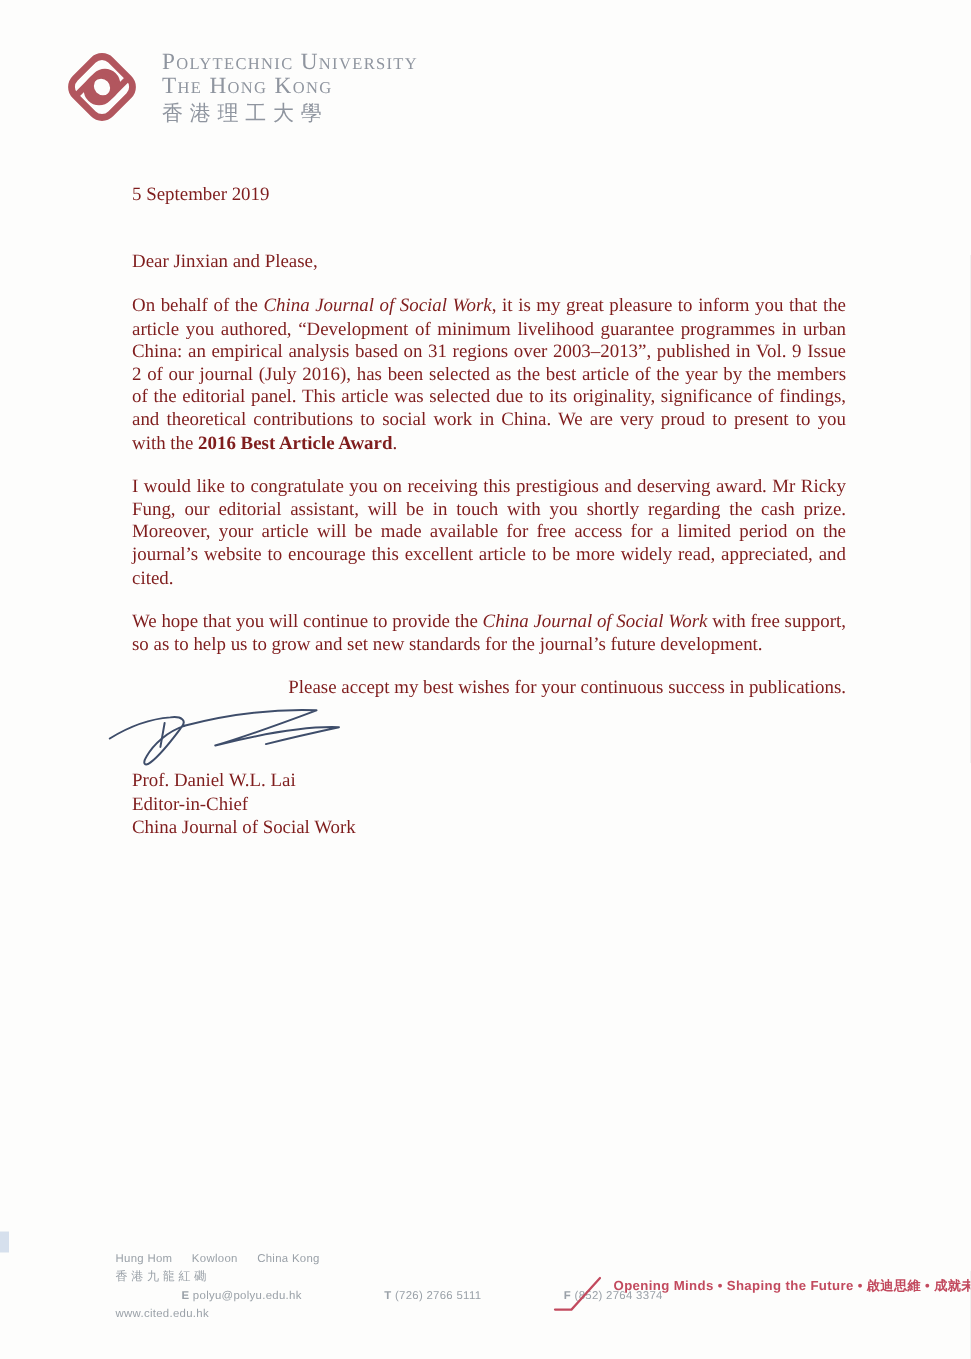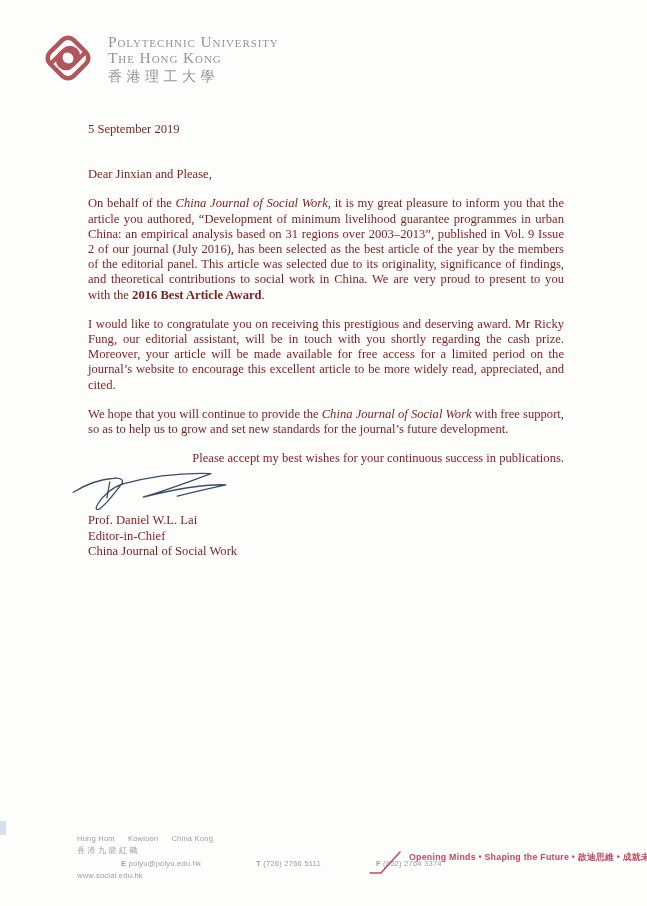--- a/index.html
+++ b/index.html
@@ -129,21 +129,21 @@
 
   <footer>
     <div class="footer-left">
       <div class="addr-en">
         <span>Hung Hom</span><span>Kowloon</span><span>China Kong</span>
       </div>
       <div class="addr-zh">香港九龍紅磡</div>
       <div class="contacts">
         <span class="grp"><b>E</b> <span>polyu@polyu.edu.hk</span></span><span class="grp"><b>T</b> <span>(726) 2766 5111</span></span><span class="grp"><b>F</b> <span>(852) 2764 3374</span></span>
       </div>
-      <div class="website">www.social.edu.hk</div>
+      <div class="website">www.cited.edu.hk</div>
     </div>
 
     <div class="tagline" style="color: rgb(194, 74, 94);">
       <svg width="36" height="25" viewBox="0 0 36 25" fill="none" stroke="currentColor" stroke-width="1.5" stroke-linecap="round">
         <path d="M2 23 L13 23 L32 2"></path>
       </svg>
       <span class="tagline-text">Opening Minds • Shaping the Future • 啟迪思維 • 成就未來</span>
     </div>
   </footer>
 

